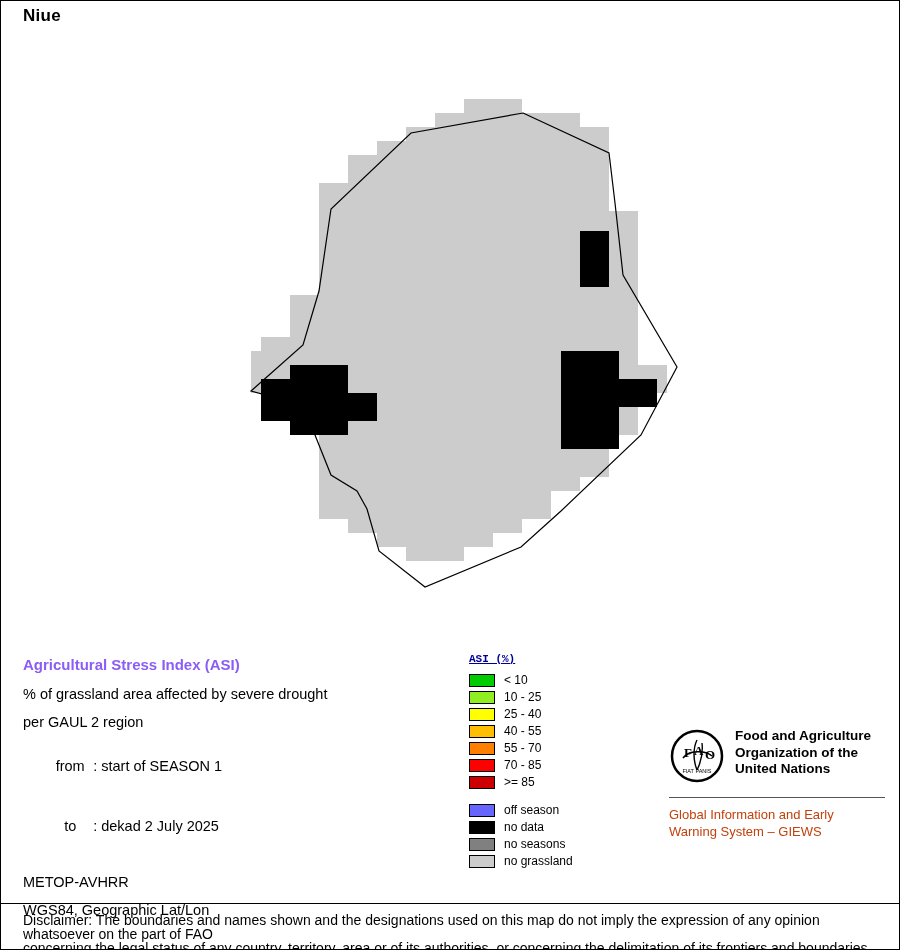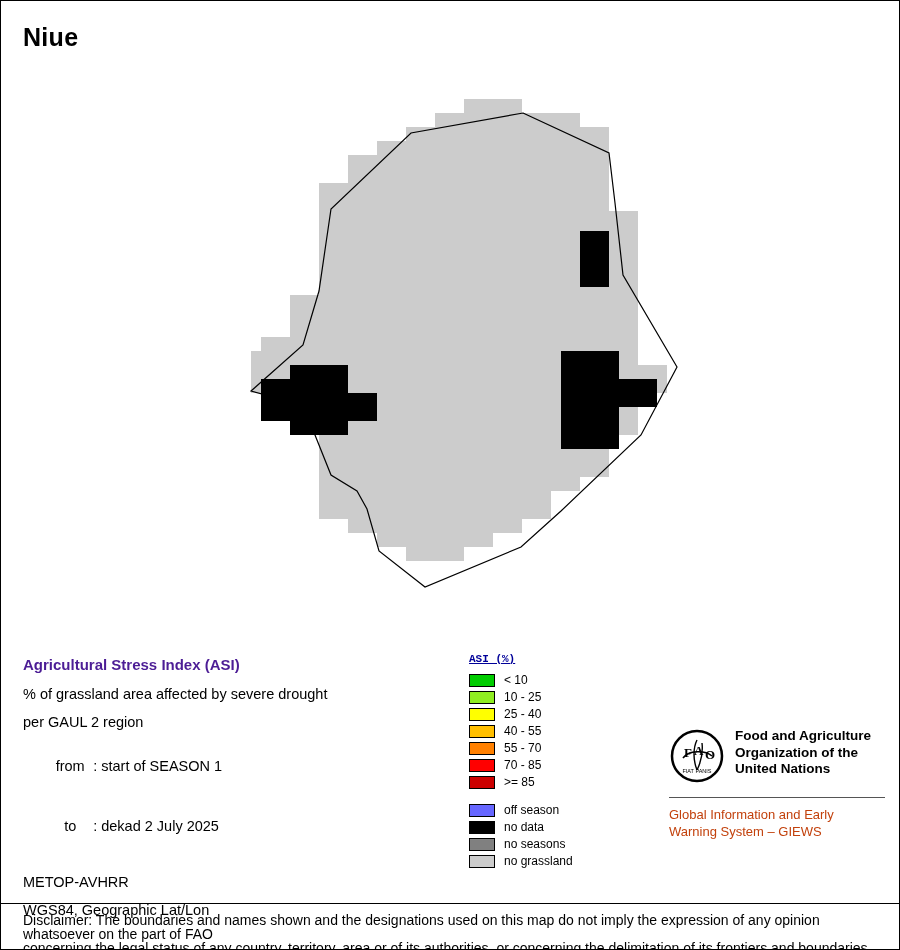--- a/index.html
+++ b/index.html
@@ -15,22 +15,22 @@
     width: 900px;
     height: 950px;
     background: #ffffff;
     border: 1px solid #000000;
     box-sizing: border-box;
     overflow: hidden;
   }
   #title {
     position: absolute;
     left: 22px;
-    top: 22px;
-    font-size: 25px;
+    top: 5px;
+    font-size: 17px;
     font-weight: bold;
     color: #000000;
     letter-spacing: 0.3px;
     text-align: center;
   }
   
   #map-area {
     position: absolute;
     left: 0;
     top: 60px;
@@ -43,21 +43,21 @@
   
   #info-block {
     position: absolute;
     left: 22px;
     top: 655px;
     width: 430px;
   }
   #info-block .hdr {
     font-size: 15px;
     font-weight: bold;
-    color: #4c1d95;
+    color: #8b5cf6;
     margin-bottom: 13px;
   }
   #info-block .line {
     font-size: 14.5px;
     color: #000000;
     margin-bottom: 12px;
     white-space: pre;
   }
   #info-block .line .lbl {
     display: inline-block;

